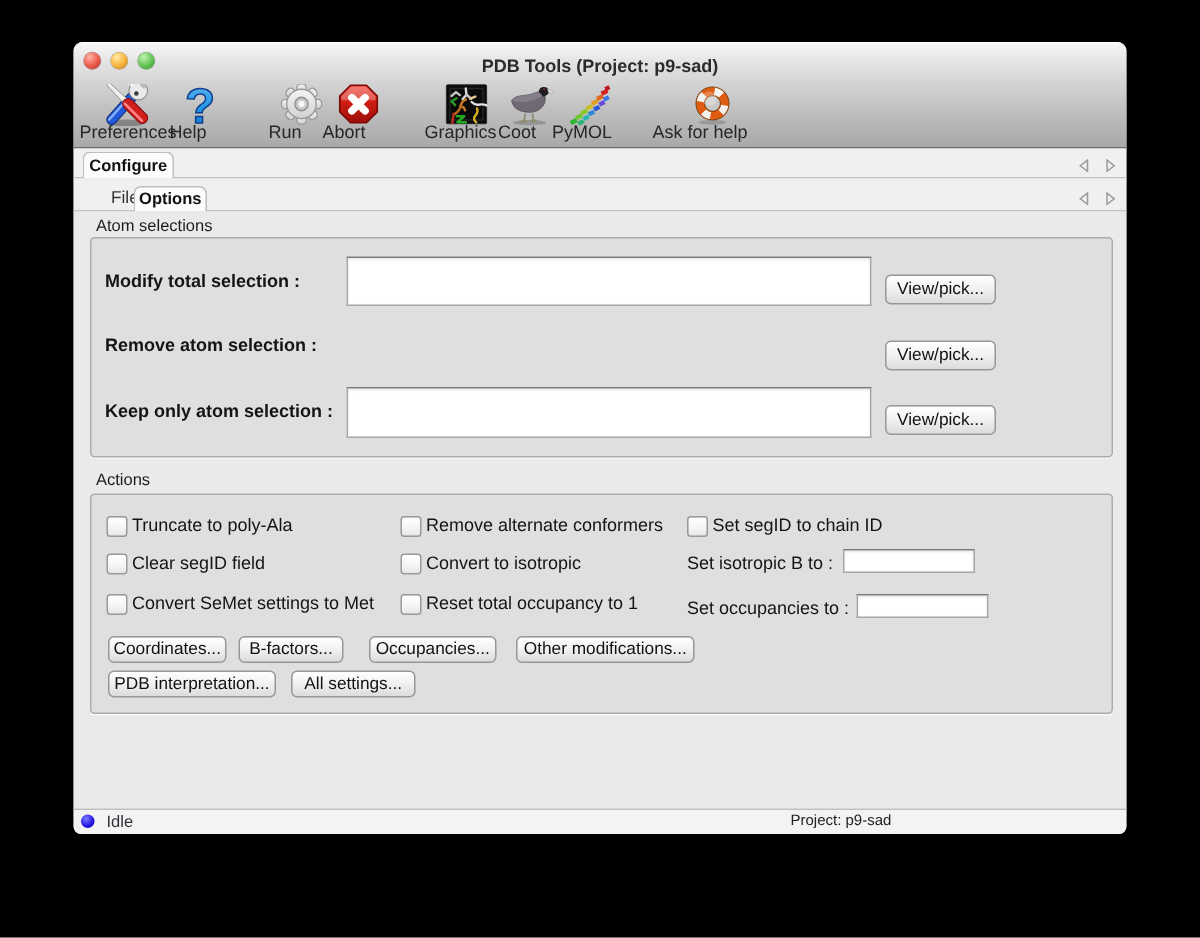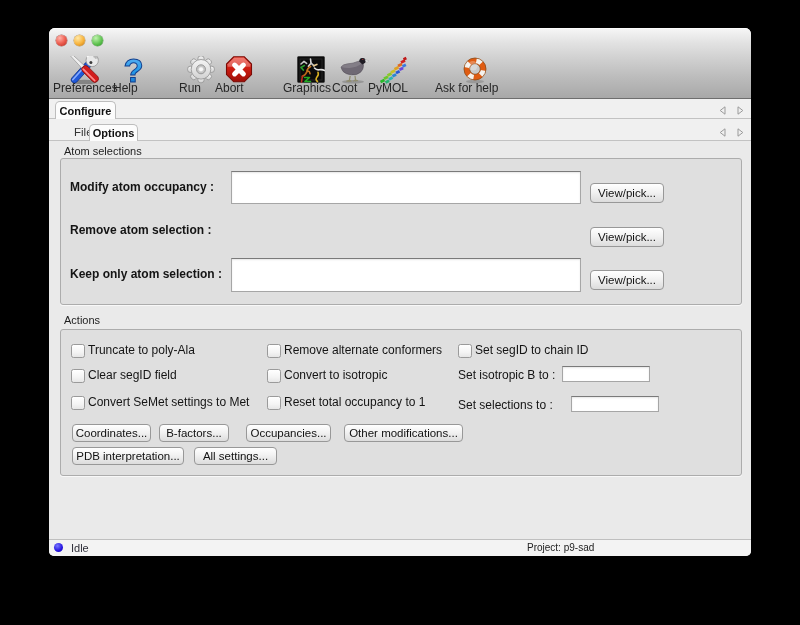--- a/index.html
+++ b/index.html
@@ -41,20 +41,21 @@
   .statline{left:0;top:511px;width:702px;height:17px;background:#f3f3f3;border-top:1px solid #bfbfbf;}
   .mono{font-family:"Liberation Mono",monospace;font-size:11px;color:#111;}
 </style>
 </head>
 <body>
 <div class="abs win">
   <div class="abs header">
     <div class="abs tl r"></div>
       <div class="abs tl y"></div>
       <div class="abs tl g"></div>
+    <div class="abs title">PDB Tools (Project: p9-sad)</div>
 
     <div class="abs titem" style="left:4px;top:28px;width:62px;">
       <svg width="30" height="28" viewBox="0 0 30 28">
         <ellipse cx="15.5" cy="26" rx="12" ry="2.3" fill="rgba(0,0,0,0.28)"></ellipse>
         <g transform="translate(13.2,15.2) rotate(42)">
           <rect x="-3.2" y="-11.5" width="6.4" height="26.3" rx="3.1" fill="#2058d8" stroke="#0e2f7d" stroke-width="0.7"></rect>
           <rect x="-2.1" y="-5" width="1.6" height="18.5" rx="0.8" fill="#86acff"></rect>
         </g>
         <g transform="translate(15.6,12.4) rotate(-45)">
           <path d="M -1.2 -18 L 1.2 -18 L 1.8 -2 L -1.8 -2 Z" fill="#eeeeee" stroke="#8f8f8f" stroke-width="0.6"></path>
@@ -223,21 +224,21 @@
   <svg class="abs" style="left:670px;top:100px;" width="25" height="9" viewBox="0 0 25 9">
     <path d="M 6 0.8 L 1.2 4.5 L 6 8.2 Z" fill="none" stroke="#9a9a9a" stroke-width="1"></path>
     <path d="M 19 0.8 L 23.8 4.5 L 19 8.2 Z" fill="none" stroke="#9a9a9a" stroke-width="1"></path>
   </svg>
 
   <div class="abs content"></div>
 
   <div class="abs legend" style="left:15px;top:117px;">Atom selections</div>
   <div class="abs fset" style="left:11px;top:130px;width:680px;height:145px;"></div>
 
-  <div class="abs blabel" style="left:21px;top:152px;">Modify atom occupancy :</div>
+  <div class="abs blabel" style="left:21px;top:152px;">Modify total selection :</div>
   <div class="abs tfield" style="left:182px;top:143px;width:348px;height:31px;"></div>
   <div class="abs btn" style="left:541px;top:155px;width:72px;height:18px;line-height:18px;">View/pick...</div>
 
   <div class="abs blabel" style="left:21px;top:195px;">Remove atom selection :</div>
   <div class="abs btn" style="left:541px;top:199px;width:72px;height:18px;line-height:18px;">View/pick...</div>
 
   <div class="abs blabel" style="left:21px;top:239px;">Keep only atom selection :</div>
   <div class="abs tfield" style="left:182px;top:230px;width:348px;height:32px;"></div>
   <div class="abs btn" style="left:541px;top:242px;width:72px;height:18px;line-height:18px;">View/pick...</div>
 
@@ -255,21 +256,21 @@
   <div class="abs cblbl" style="left:39px;top:340px;">Clear segID field</div>
   <div class="abs cb" style="left:218px;top:341px;"></div>
   <div class="abs cblbl" style="left:235px;top:340px;">Convert to isotropic</div>
   <div class="abs small" style="left:409px;top:340px;">Set isotropic B to :</div>
   <div class="abs tfield" style="left:513px;top:338px;width:86px;height:14px;"></div>
 
   <div class="abs cb" style="left:22px;top:368px;"></div>
   <div class="abs cblbl" style="left:39px;top:367px;">Convert SeMet settings to Met</div>
   <div class="abs cb" style="left:218px;top:368px;"></div>
   <div class="abs cblbl" style="left:235px;top:367px;">Reset total occupancy to 1</div>
-  <div class="abs small" style="left:409px;top:370px;">Set selections to :</div>
+  <div class="abs small" style="left:409px;top:370px;">Set occupancies to :</div>
   <div class="abs tfield" style="left:522px;top:368px;width:86px;height:14px;"></div>
 
   <div class="abs btn" style="left:23px;top:396px;width:77px;height:16px;line-height:16px;">Coordinates...</div>
   <div class="abs btn" style="left:110px;top:396px;width:68px;height:16px;line-height:16px;">B-factors...</div>
   <div class="abs btn" style="left:197px;top:396px;width:83px;height:16px;line-height:16px;">Occupancies...</div>
   <div class="abs btn" style="left:23px;top:419px;width:110px;height:16px;line-height:16px;">PDB interpretation...</div>
   <div class="abs btn" style="left:295px;top:396px;width:117px;height:16px;line-height:16px;">Other modifications...</div>
   <div class="abs btn" style="left:145px;top:419px;width:81px;height:16px;line-height:16px;">All settings...</div>
 
   <div class="abs statline"></div>

